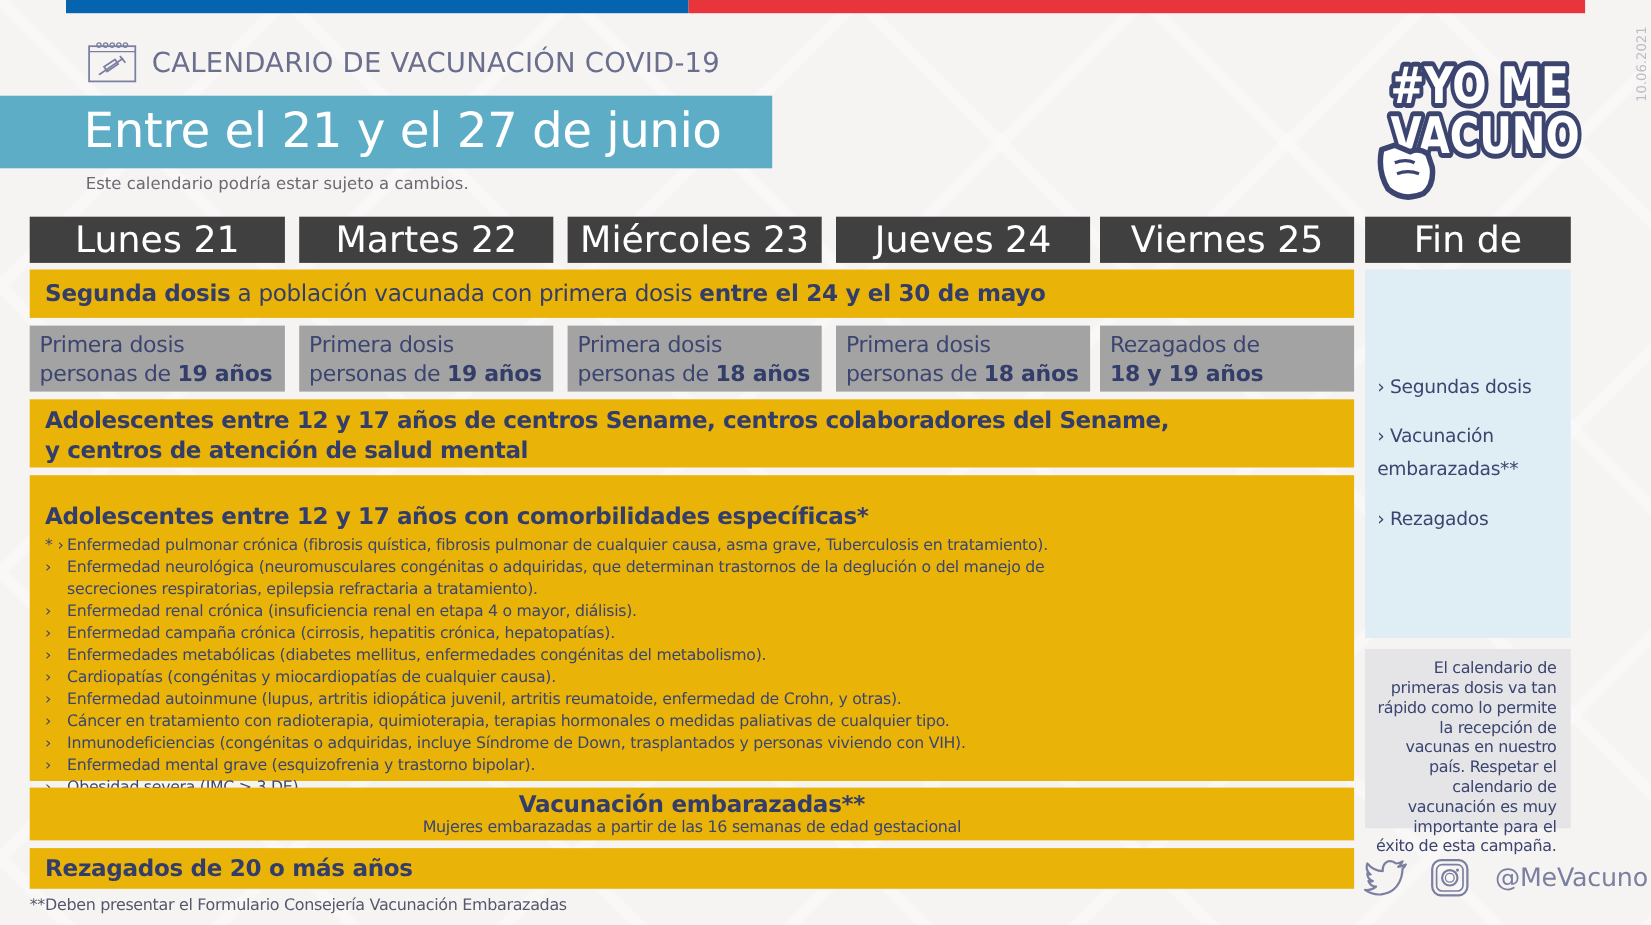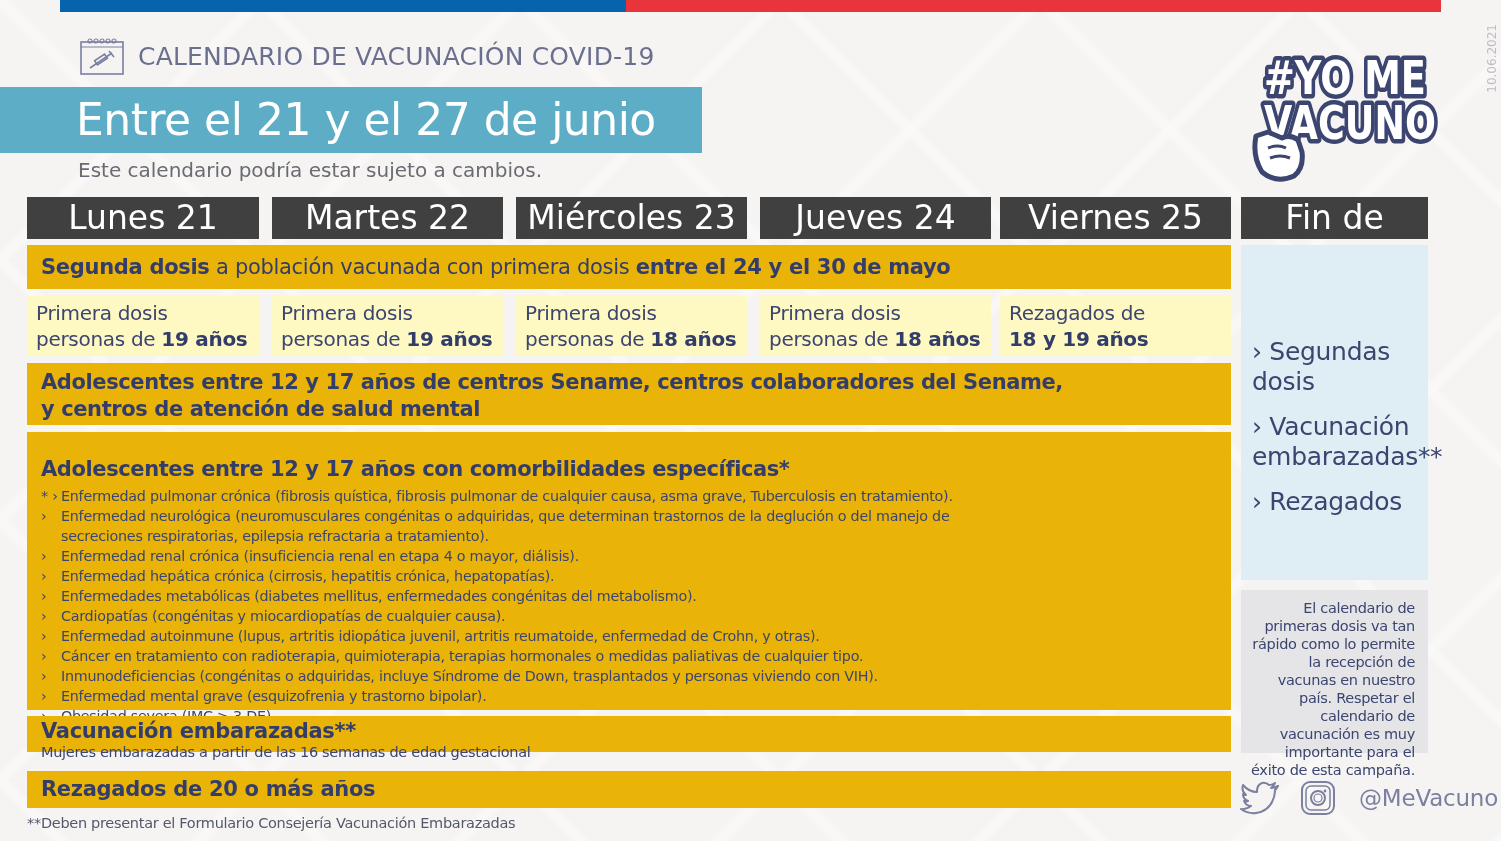--- a/index.html
+++ b/index.html
@@ -32,21 +32,21 @@
     font-size: 25px; color: #6b6f8e; letter-spacing: 0.2px;
   }
   .date-banner {
     position: absolute; left: 0; top: 87px; width: 702px; height: 66px;
     background: #5dadc6; color: #fff;
     font-family: "DejaVu Sans", sans-serif;
     font-size: 44px; line-height: 66px; padding-left: 76px; letter-spacing: -0.5px;
   }
   .disclaimer {
     position: absolute; left: 78px; top: 158px;
-    font-size: 20px; color: #6a6a72;
+    font-size: 15px; color: #6a6a72;
   }
   .date-stamp {
     position: absolute; right: 2px; top: 24px;
     writing-mode: vertical-rl; transform: rotate(180deg);
     font-size: 12px; color: #bcbcc4;
   }
   .logo {
     position: absolute; left: 1246px; top: 44px; width: 200px; height: 140px;
   }
 
@@ -59,49 +59,49 @@
   .row {
     position: absolute; left: 27px; width: 1204px;
     background: #eab308;
   }
   .row-title { font-weight: bold; font-size: 21px; color: #333d6a; }
   .row-seg { top: 245px; height: 44px; padding: 10px 14px; font-size: 21px; color: #333d6a; white-space: nowrap; letter-spacing: -0.3px; }
   .row-seg b { font-weight: bold; }
 
   .yellow {
     position: absolute; top: 296px; height: 60px;
-    background: #fef9c3;
+    background: #a3a3a3;
     padding: 4px 9px; font-size: 20px; line-height: 26px; color: #3b4570; white-space: nowrap; letter-spacing: -0.3px;
   }
   .yellow b { font-weight: bold; color: #333d6a; }
 
   .row-sename { top: 363px; height: 62px; padding: 6px 14px; }
   .row-sename .row-title { line-height: 27px; letter-spacing: -0.4px; }
 
   .row-comorb { top: 432px; height: 278px; padding: 24px 14px; }
   .row-comorb .row-title { line-height: 26px; letter-spacing: -0.4px; }
   .cond-list { margin-top: 4px; font-size: 14.3px; line-height: 20px; color: #3b4570; letter-spacing: -0.25px; }
   .cond-item { display: flex; }
   .cond-mark { width: 20px; flex: none; }
   .cond-wrap { padding-left: 20px; }
 
-  .row-emb { top: 716px; height: 36px; padding: 2px 14px; }
+  .row-emb { top: 716px; height: 48px; padding: 2px 14px; text-align: center; }
   .row-emb .row-title { line-height: 26px; letter-spacing: -0.3px; }
   .row-emb .sub { font-size: 14.5px; color: #3b4570; letter-spacing: -0.3px; }
 
   .row-rez { top: 771px; height: 37px; padding: 4px 14px; }
   .row-rez .row-title { line-height: 29px; letter-spacing: -0.3px; }
 
   .footnote { position: absolute; left: 27px; top: 815px; font-size: 14.5px; color: #55586a; letter-spacing: -0.3px; }
 
   .weekend-panel {
     position: absolute; left: 1241px; top: 245px; width: 187px; height: 335px;
     background: #dfeef4; padding: 92px 0 0 11px;
   }
-  .weekend-item { font-size: 25px; line-height: 30px; color: #3b4570; margin-bottom: 15px; letter-spacing: -0.3px; }
+  .weekend-item { font-size: 17px; line-height: 30px; color: #3b4570; margin-bottom: 15px; letter-spacing: -0.3px; }
 
   .note-box {
     position: absolute; left: 1241px; top: 590px; width: 187px; height: 163px;
     background: #e5e5e7; padding: 9px 13px 0 6px;
     text-align: right; font-size: 14.5px; line-height: 18px; color: #3b4570; letter-spacing: -0.3px;
   }
 
   .social { position: absolute; left: 1240px; top: 780px; display: flex; align-items: center; gap: 20px; }
   .social svg { display: block; }
   .handle { font-size: 23px; color: #7b7fa0; margin-left: 3px; letter-spacing: -0.2px; }
@@ -197,21 +197,21 @@
         <span class="cond-mark">›</span>
         <span>Enfermedad neurológica (neuromusculares congénitas o adquiridas, que determinan trastornos de la deglución o del manejo de</span>
       </div>
     <div class="cond-wrap">secreciones respiratorias, epilepsia refractaria a tratamiento).</div>
     <div class="cond-item">
         <span class="cond-mark">›</span>
         <span>Enfermedad renal crónica (insuficiencia renal en etapa 4 o mayor, diálisis).</span>
       </div>
     <div class="cond-item">
         <span class="cond-mark">›</span>
-        <span>Enfermedad hepática crónica (cirrosis, hepatitis crónica, hepatopatías).</span>
+        <span>Enfermedad campaña crónica (cirrosis, hepatitis crónica, hepatopatías).</span>
       </div>
     <div class="cond-item">
         <span class="cond-mark">›</span>
         <span>Enfermedades metabólicas (diabetes mellitus, enfermedades congénitas del metabolismo).</span>
       </div>
     <div class="cond-item">
         <span class="cond-mark">›</span>
         <span>Cardiopatías (congénitas y miocardiopatías de cualquier causa).</span>
       </div>
     <div class="cond-item">

